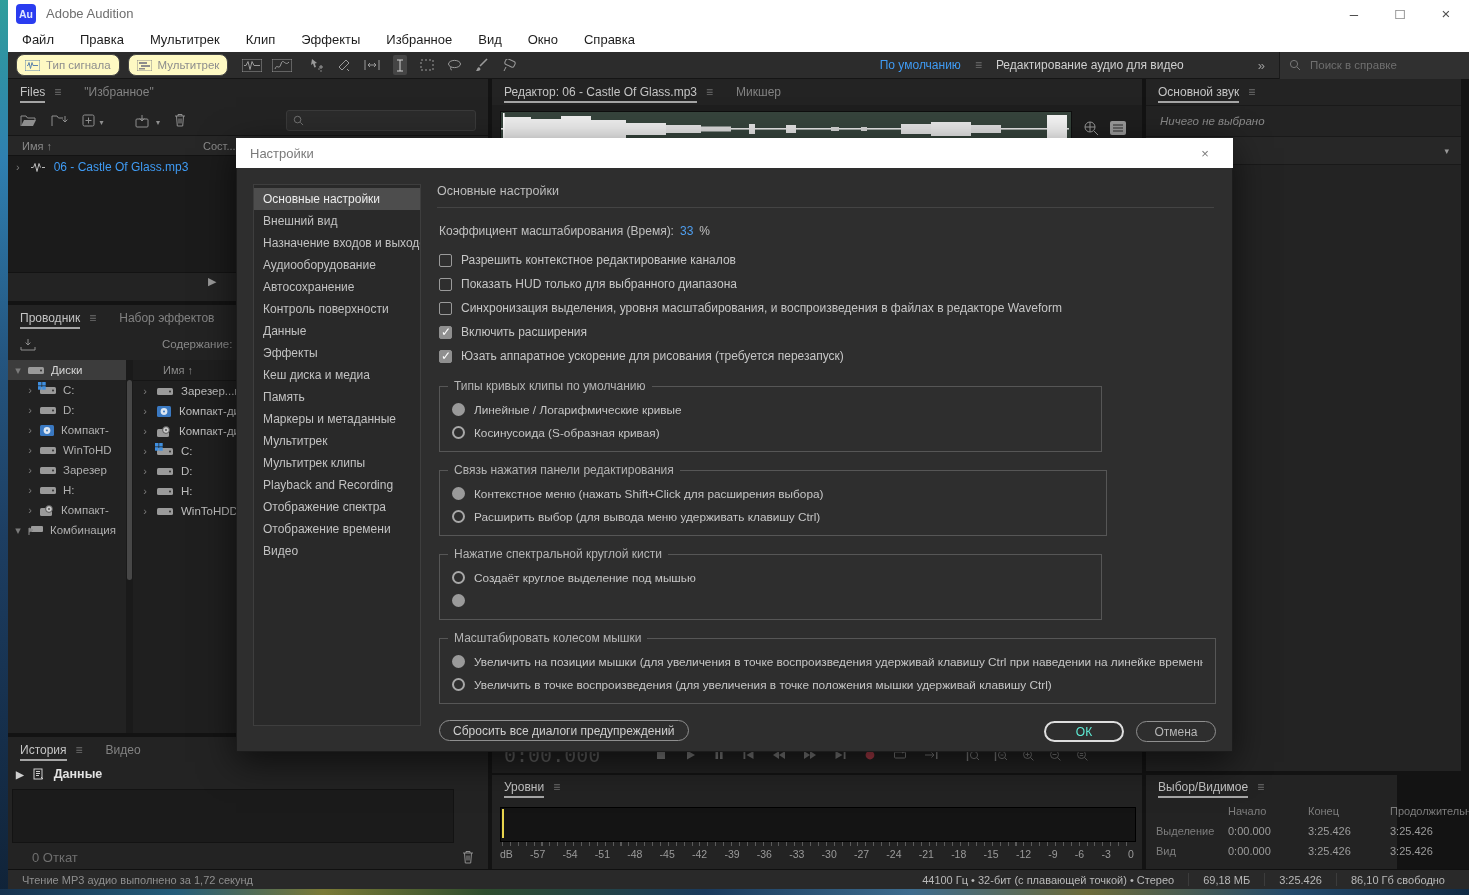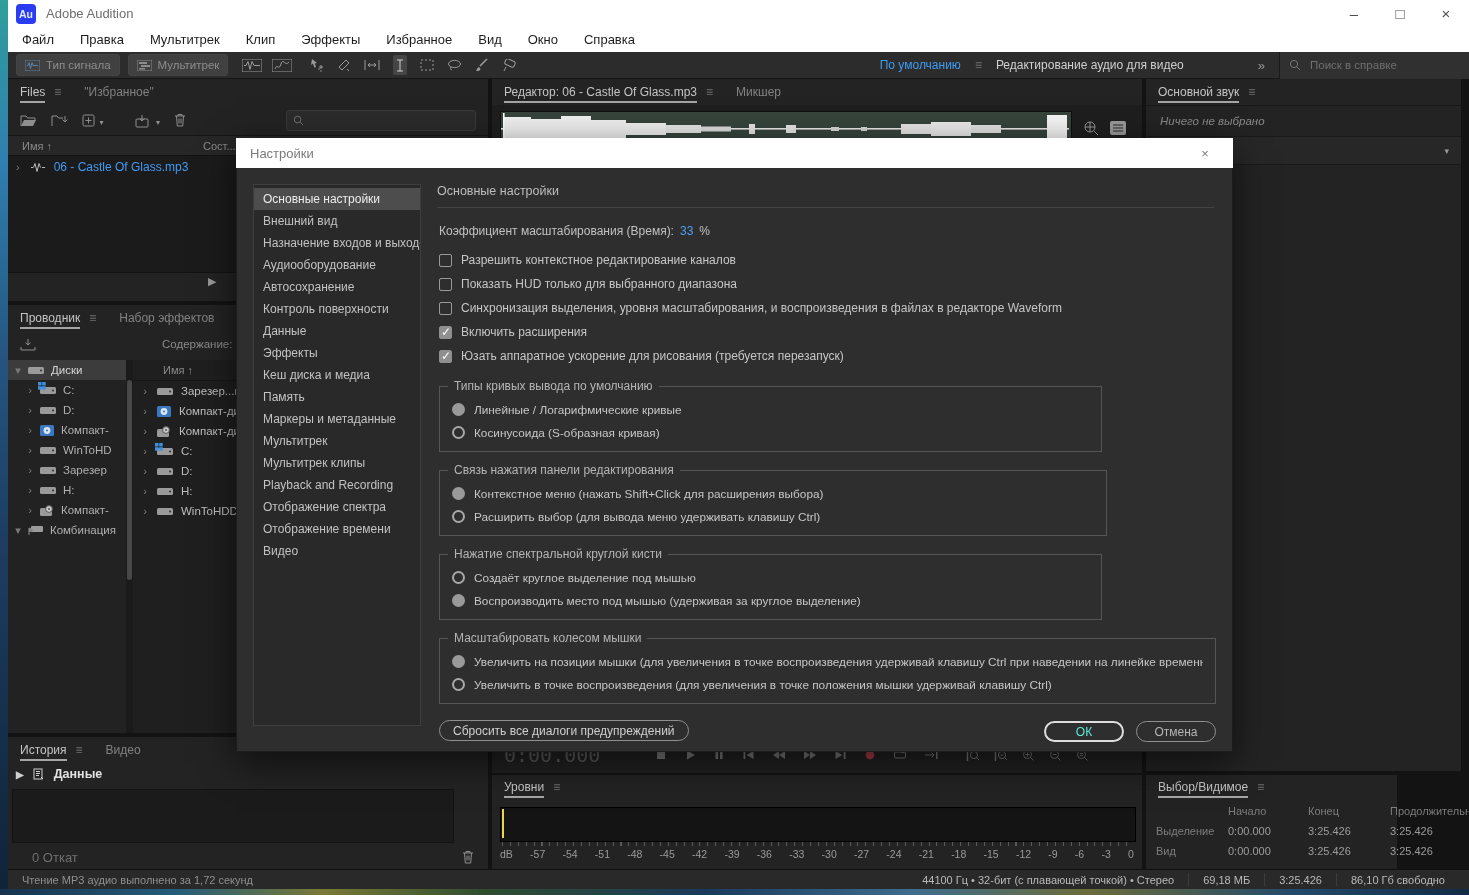--- a/index.html
+++ b/index.html
@@ -14,21 +14,21 @@
   .titlebar{left:8px;top:0;width:1461px;height:27px;background:#ffffff;display:flex;align-items:center;justify-content:flex-end;}
   .aulogo{width:20px;height:20px;margin-left:8px;border-radius:4px;background:#2a3cf0;color:#dfe6ff;font-size:10.5px;font-weight:bold;display:flex;align-items:center;justify-content:center;}
   .apptitle{margin-left:10px;font-size:13px;color:#6e6e6e;}
   .wincontrols{margin-left:auto;display:flex;align-items:center;height:100%;}
   .winbtn{width:46px;height:100%;display:flex;align-items:center;justify-content:center;color:#4f4f4f;font-size:15px;}
   .menubar{left:8px;top:27px;width:1461px;height:25px;background:#ffffff;display:flex;align-items:center;gap:26px;padding-left:14px;box-sizing:border-box;}
   .menuitem{font-size:13px;color:#1d1d1d;}
 
   
   .toolbar{left:8px;top:52px;width:1461px;height:27px;background:#2c2c2c;border-bottom:1px solid #151515;display:flex;align-items:center;box-sizing:border-box;}
-  .tbtn{display:flex;align-items:center;gap:6px;height:20px;padding:0 8px;margin-left:8px;background:#404040;border:1px solid #454545;border-radius:3px;font-size:11.5px;color:#8d8d8d;}
+  .tbtn{display:flex;align-items:center;gap:6px;height:20px;padding:0 8px;margin-left:8px;background:#fef9c3;border:1px solid #454545;border-radius:8px;font-size:11.5px;color:#8d8d8d;}
   .viewicons{display:flex;gap:10px;margin-left:14px;color:#9a9a9a;}
   .tooliconrow{display:flex;gap:13px;margin-left:18px;color:#9a9a9a;align-items:center;}
   .toolactive{background:#454545;border-radius:2px;padding:1px 3px;}
   .tb-right{margin-left:auto;display:flex;align-items:center;gap:14px;}
   .ws-active{color:#3f9bf4;font-size:12px;}
   .ws-label{color:#cfcfcf;font-size:12px;}
   .overflow{color:#9a9a9a;font-size:13px;margin-left:60px;}
   .helpsearch{width:190px;height:27px;background:#303030;border-left:1px solid #1a1a1a;display:flex;align-items:center;gap:7px;padding:0 9px;box-sizing:border-box;}
   .helpsearch input{background:transparent;border:none;outline:none;color:#9a9a9a;font-size:11.5px;width:140px;font-family:"Liberation Sans",sans-serif;}
   .helpsearch input::placeholder{color:#6f6f6f;}
@@ -696,21 +696,21 @@
         <div class="cbrow">
           <span class="cb checked"></span>
           <span>Включить расширения</span>
         </div>
         <div class="cbrow">
           <span class="cb checked"></span>
           <span>Юзать аппаратное ускорение для рисования (требуется перезапуск)</span>
         </div>
 
         <div class="grp" style="width:663px;">
-          <span class="grp-title">Типы кривых вывода по умолчанию</span>
+          <span class="grp-title">Типы кривых клипы по умолчанию</span>
           <div class="optrow">
             <span class="rad sel"></span>
             <span>Линейные / Логарифмические кривые</span>
           </div>
           <div class="optrow">
             <span class="rad"></span>
             <span>Косинусоида (S-образная кривая)</span>
           </div>
         </div>
 
@@ -727,21 +727,20 @@
         </div>
 
         <div class="grp" style="width:663px;">
           <span class="grp-title">Нажатие спектральной круглой кисти</span>
           <div class="optrow">
             <span class="rad"></span>
             <span>Создаёт круглое выделение под мышью</span>
           </div>
           <div class="optrow">
             <span class="rad sel"></span>
-            <span>Воспроизводить место под мышью (удерживая за круглое выделение)</span>
           </div>
         </div>
 
         <div class="grp" style="width:777px;">
           <span class="grp-title">Масштабировать колесом мышки</span>
           <div class="optrow">
             <span class="rad sel"></span>
             <span>Увеличить на позиции мышки (для увеличения в точке воспроизведения удерживай клавишу Ctrl при наведении на линейке временной шкалы)</span>
           </div>
           <div class="optrow">

